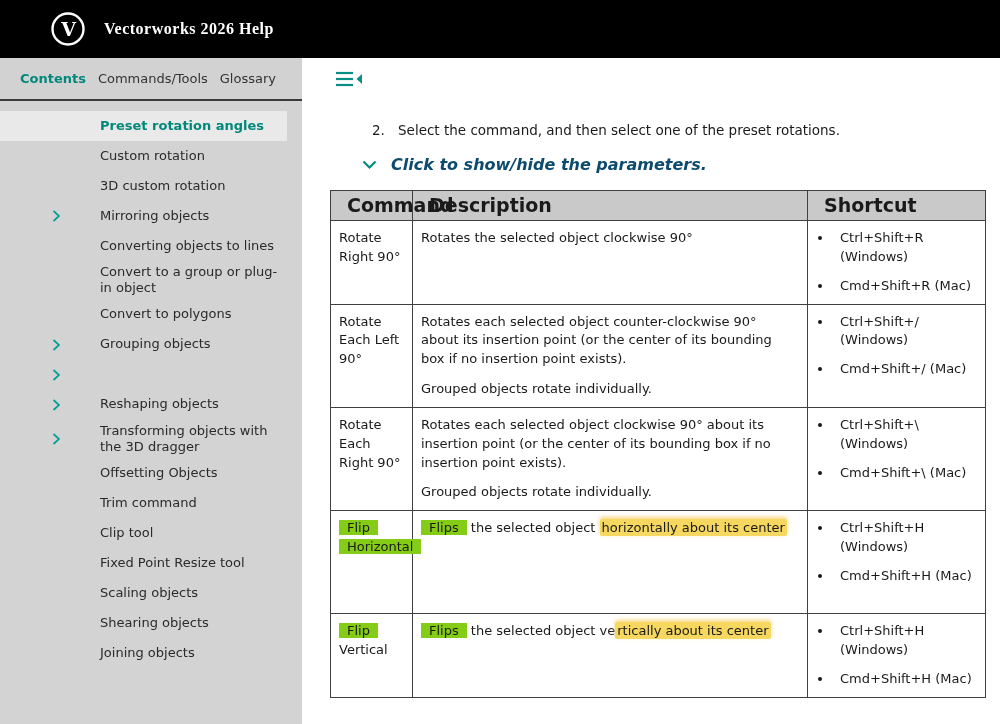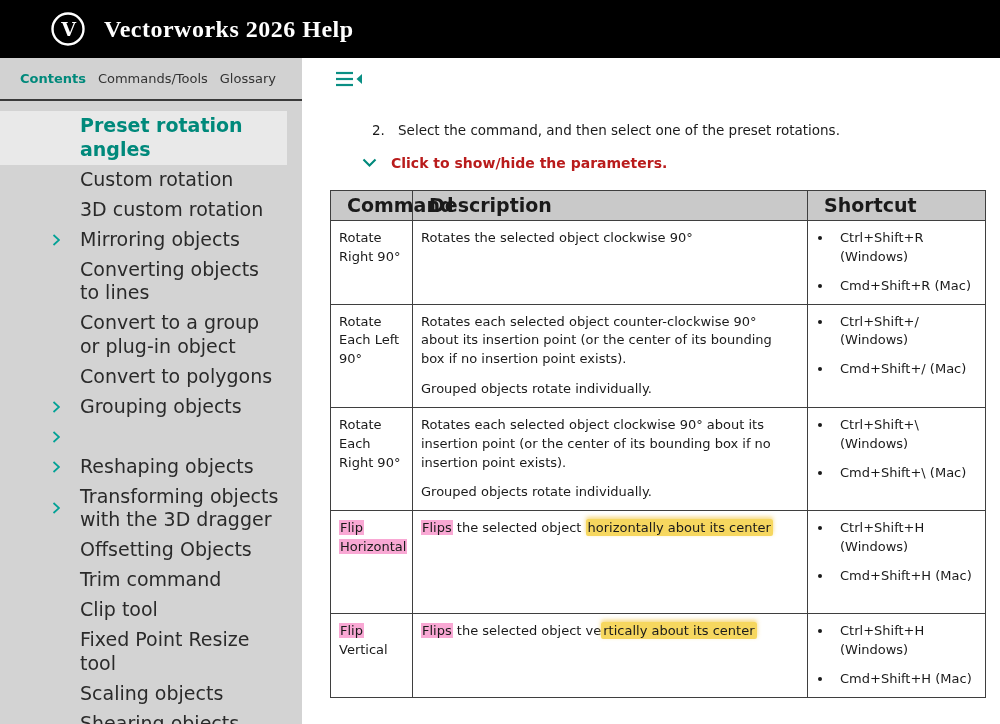--- a/index.html
+++ b/index.html
@@ -3,65 +3,65 @@
 <meta charset="utf-8">
 <style>
   * { margin:0; padding:0; box-sizing:border-box; }
   html,body { width:1000px; height:724px; overflow:hidden; }
   body { font-family:"DejaVu Sans", sans-serif; background:#fff; color:#1a1a1a; }
   .app { width:1000px; height:724px; display:flex; flex-direction:column; }
 
   
   .topbar { height:58px; background:#000; display:flex; align-items:center; padding-left:50px; flex:0 0 auto; }
   .logo { width:36px; height:36px; flex:0 0 auto; }
-  .app-title { color:#fff; font-family:"Liberation Serif","DejaVu Serif",serif; font-weight:bold; font-size:24px; margin-left:18px; letter-spacing:.5px; }
+  .app-title { color:#fff; font-family:"Liberation Serif","DejaVu Serif",serif; font-weight:bold; font-size:16px; margin-left:18px; letter-spacing:.5px; }
 
   
   .bodyrow { flex:1; display:flex; min-height:0; }
 
   
   .sidebar { width:302px; flex:0 0 auto; display:flex; flex-direction:column; }
   .tab-bar { height:43px; background:#d2d2d2; border-bottom:2px solid #3a3a3a; display:flex; align-items:center; justify-content:space-between; padding:0 26px 0 20px; flex:0 0 auto; }
   .tab { font-size:13px; color:#333; cursor:pointer; white-space:nowrap; }
   .tab.active { color:#00897b; font-weight:bold; }
   .nav { background:#d3d3d3; flex:1; padding-top:10px; overflow:hidden; }
-  .nav-item { position:relative; min-height:30px; display:flex; align-items:center; padding:3px 18px 3px 80px; font-size:19px; color:#2a2a2a; cursor:pointer; line-height:1.25; }
+  .nav-item { position:relative; min-height:30px; display:flex; align-items:center; padding:3px 18px 3px 100px; font-size:13px; color:#2a2a2a; cursor:pointer; line-height:1.25; }
   .nav-item .chev { position:absolute; left:52px; top:50%; transform:translateY(-50%); display:flex; }
   .nav-item.selected { background:#e9e9e9; margin-right:15px; padding-right:3px; }
   .nav-item.selected .nav-label { color:#00897b; font-weight:bold; }
 
   
   .main { flex:1; background:#fff; position:relative; min-width:0; }
   .sidebar-toggle { position:absolute; left:33px; top:12px; cursor:pointer; }
   .step { position:absolute; left:70px; top:64px; font-size:13.5px; display:flex; }
   .step-num { width:26px; flex:0 0 auto; }
   .disclosure { position:absolute; left:60px; top:97px; display:flex; align-items:center; cursor:pointer; }
   .disclosure .dchev { margin-right:14px; display:flex; }
-  .disclosure-label { color:#b91c1c; font-weight:bold; font-size:14px; }
+  .disclosure-label { color:#0c4a6e; font-weight:bold; font-style:italic; font-size:16px; }
 
   
   table.cmd { position:absolute; left:28px; top:132px; width:655px; border-collapse:collapse; table-layout:fixed; font-size:13px; }
   table.cmd col.c1 { width:82px; } table.cmd col.c2 { width:395px; } table.cmd col.c3 { width:178px; }
   table.cmd th, table.cmd td { border:1px solid #3f3f3f; vertical-align:top; text-align:left; }
   table.cmd th { background:#c9c9c9; font-weight:bold; padding:3px 16px 4px; font-size:19px; }
   table.cmd td { padding:8px 10px 8px 8px; line-height:1.45; }
   td.cmd-cell { line-height:1.4; }
   td.desc-cell p { margin:0 0 11px; }
   td.desc-cell p:last-child { margin-bottom:0; }
   td.short-cell ul { list-style:disc outside; margin:0; padding-left:17px; }
   td.short-cell li { padding-left:7px; margin-bottom:10px; }
   td.short-cell li:last-child { margin-bottom:0; }
   tbody tr:nth-child(1) { height:61px; }
   tbody tr:nth-child(2) { height:79px; }
   tbody tr:nth-child(3) { height:93px; }
   tbody tr:nth-child(4) { height:103px; }
   tbody tr:nth-child(5) { height:79px; }
   tbody tr:nth-child(6) { height:79px; }
 
-  .hl  { background:#f9a8d4; padding:0 1px; }
+  .hl  { background:#84cc16; padding:0 8px; }
   .hlm { background:#f6d75f; padding:1px 2px; border-radius:2px; box-shadow:0 -2px 4px rgba(243,203,80,.75); }
 </style>
 </head>
 <body>
 
 <div class="app">
 
   <div class="topbar">
     <span class="logo">
       <svg width="36" height="36" viewBox="0 0 36 36">

